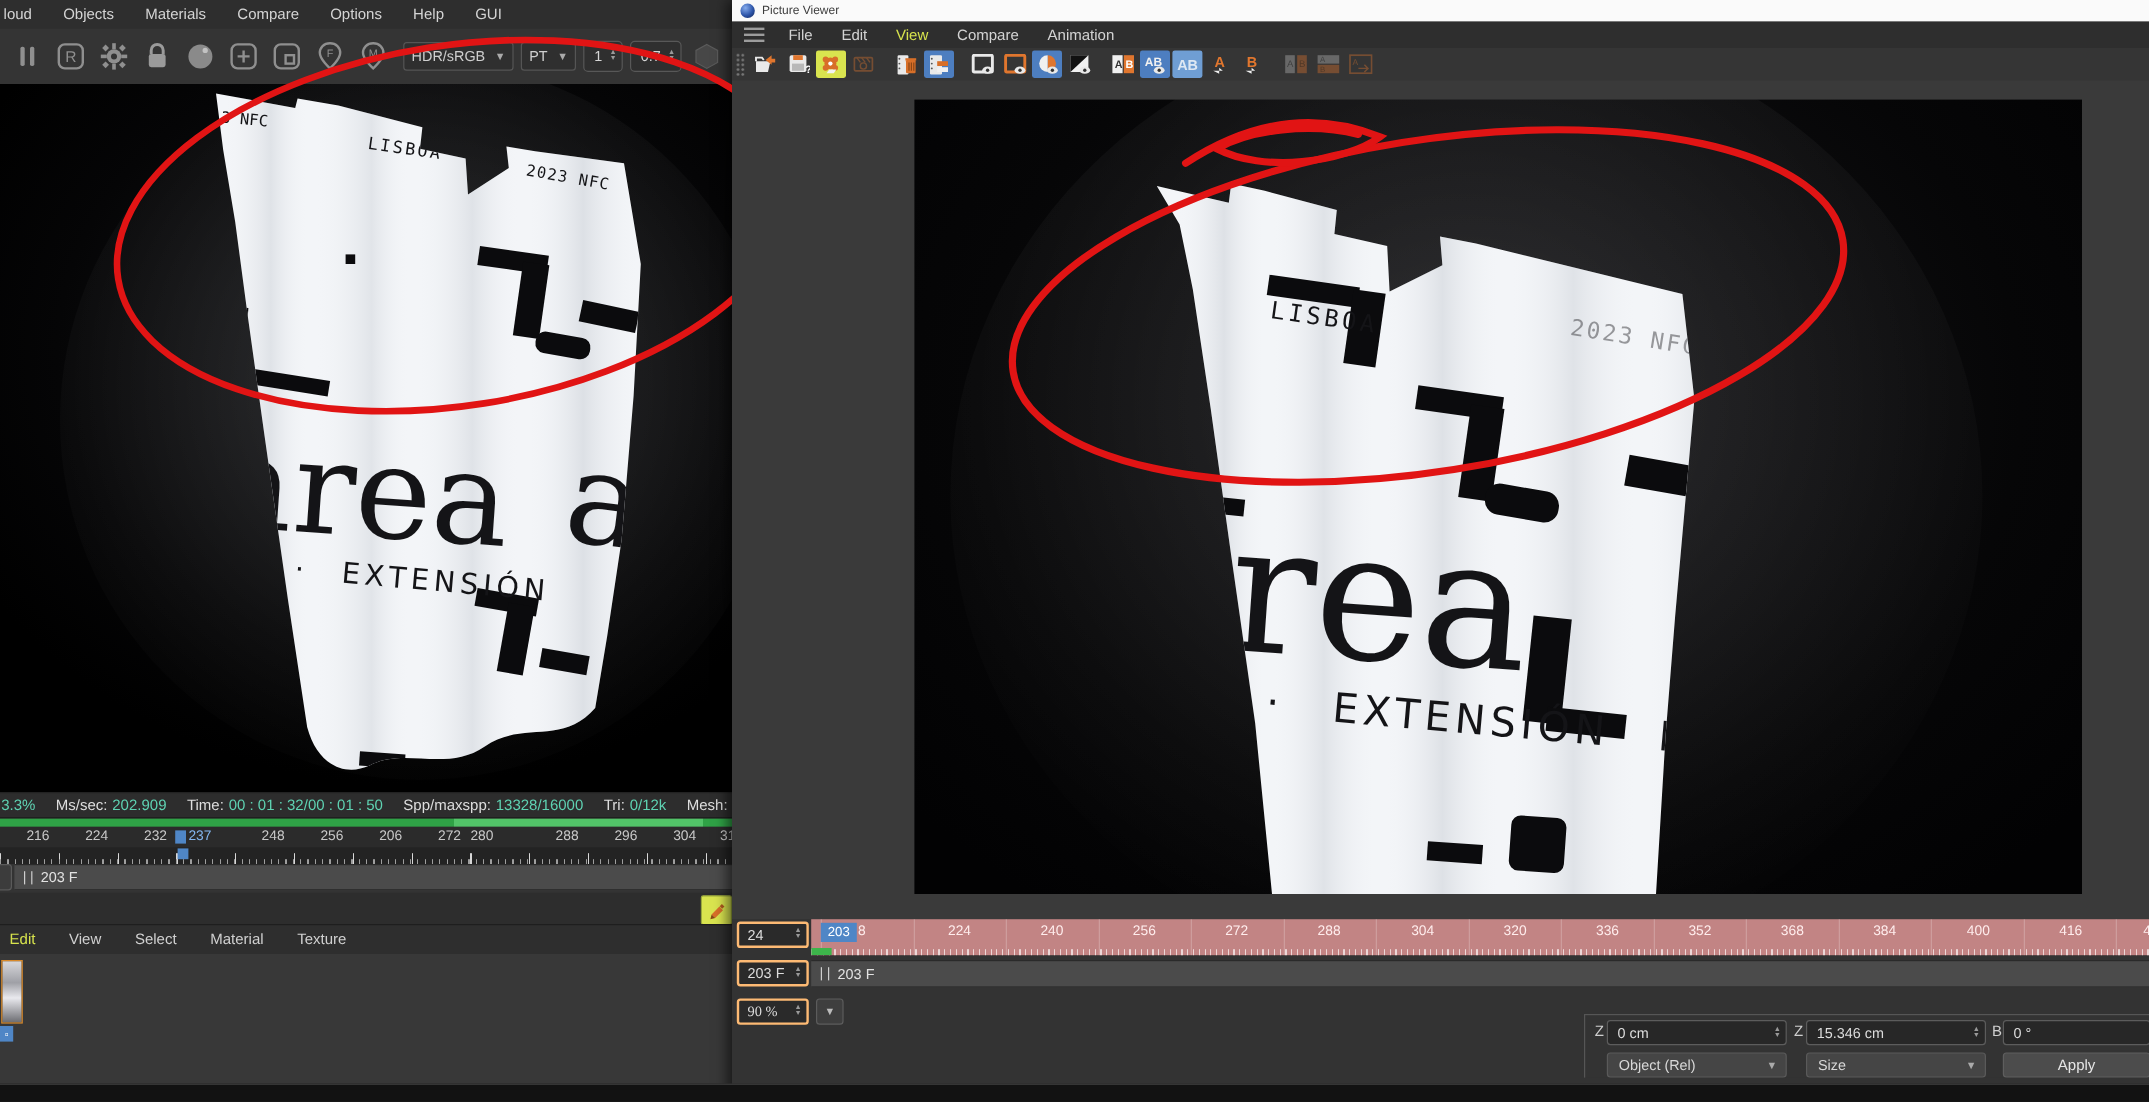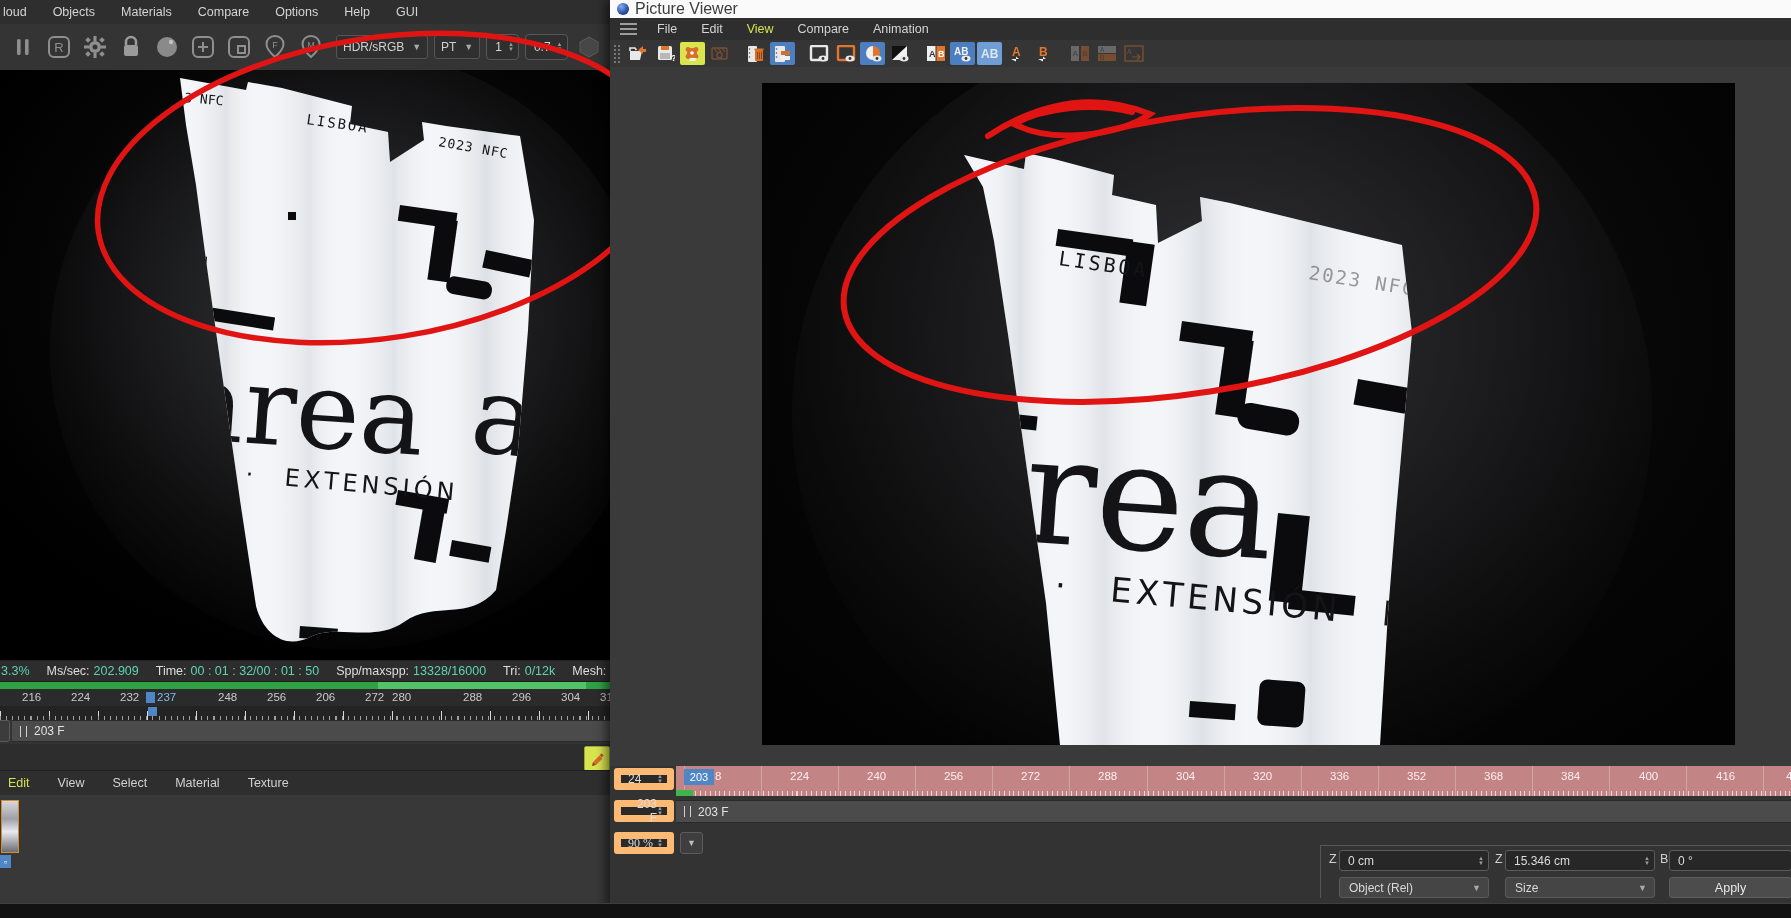--- a/index.html
+++ b/index.html
@@ -53,21 +53,21 @@
   .lmenu2 .mi:first-child { padding-left:8px; }
 
   .lmat { position:absolute; left:0; top:795px; width:610px; height:108px; background:#383838; }
   .thumb { position:absolute; left:1px; top:5px; width:18px; height:53px; border:1px solid #d98a2b; background:linear-gradient(180deg,#d8d8dc 0%, #9fa0a6 35%, #e9e9ee 60%, #6c6d72 100%); }
   .thumbtag { position:absolute; left:0px; top:60px; width:11px; height:13px; background:#4f86c6; color:#fff; font-size:9px; display:flex; align-items:center; justify-content:center; }
 
   .bottomstrip { position:absolute; left:0; top:903px; width:1791px; height:15px; background:#121212; border-top:1px solid #3f3f3f; z-index:40; }
 
   
   .pv { position:absolute; left:610px; top:0; width:1181px; height:918px; background:#333; box-shadow:-4px 0 10px rgba(0,0,0,.55); }
-  .pvtitle { position:absolute; left:0; top:0; right:0; height:18px; background:#fafafa; display:flex; align-items:center; gap:6px; padding-left:7px; font-size:16px; color:#3d3d3d; }
+  .pvtitle { position:absolute; left:0; top:0; right:0; height:18px; background:#fafafa; display:flex; align-items:center; gap:6px; padding-left:7px; font-size:10px; color:#3d3d3d; }
   .c4dlogo { width:12px; height:12px; border-radius:50%; background:radial-gradient(circle at 35% 30%, #86aced 0%, #2d55a9 55%, #0e2050 100%); }
   .pvmenu { position:absolute; left:0; top:18px; right:0; height:22px; background:#2e2e2e; display:flex; align-items:center; color:#d4d4d4; font-size:12.5px; }
   .pvmenu .mi { padding:0 12px; }
   .hamb { width:17px; margin:0 8px 0 10px; display:flex; flex-direction:column; gap:3px; }
   .hamb i { display:block; height:2px; background:#9c9c9c; }
 
   .pvtoolbar { position:absolute; left:0; top:40px; right:0; height:27px; background:#353535; display:flex; align-items:center; gap:2px; padding-left:3px; }
   .grip { width:8px; height:20px; margin-right:3px;
      background-image:radial-gradient(#777 1px, transparent 1.2px); background-size:4px 4px; }
   .tbtn { width:25px; height:23px; border-radius:2px; display:flex; align-items:center; justify-content:center; flex:0 0 auto; }
@@ -83,21 +83,21 @@
   .pvruler { position:absolute; left:66px; top:766px; width:1115px; height:30px; background:#c28484; color:#ffeded; font-size:11.5px; overflow:hidden;
      background-image:repeating-linear-gradient(90deg,#ecd7d7 0 1px, transparent 1px 4.82px), repeating-linear-gradient(90deg,rgba(255,255,255,.25) 0 1px, transparent 1px 77.1px);
      background-size:100% 5px,100% 100%; background-position:left bottom,8px 0; background-repeat:repeat-x; }
   .pvruler .rl { position:absolute; top:4px; }
   .pvchip { position:absolute; left:8px; top:3px; width:30px; height:16px; background:#4f86c6; color:#fff; display:flex; align-items:center; justify-content:center; font-size:11px; }
   .pvgreen { position:absolute; left:0; bottom:0; width:17px; height:6px; background:#3db54b; }
   .pvtrack { left:66px; top:800px; width:1115px; height:23px; }
   .pvstatus { position:absolute; left:66px; top:828px; width:1115px; height:30px; display:flex; align-items:center; color:#e3e3e3; font-size:12.5px; }
   .pvstatus span { margin-left:41px; }
 
-  .pvfield { position:absolute; left:4px; width:60px; height:22px; background:#2a2a2a; border:7px solid #fdba74; border-radius:3px; color:#dcdcdc; font-size:12px; display:flex; align-items:center; justify-content:space-between; padding:0 4px 0 7px;text-align:right; }
+  .pvfield { position:absolute; left:4px; width:60px; height:22px; background:#2a2a2a; border:2px solid #fdba74; border-radius:3px; color:#dcdcdc; font-size:12px; display:flex; align-items:center; justify-content:space-between; padding:0 4px 0 7px; }
   .ddbtn { position:absolute; left:70px; top:832px; width:23px; height:22px; background:#3e3e3e; border:1px solid #5c5c5c; border-radius:3px; color:#bbb; font-size:9px; display:flex; align-items:center; justify-content:center; }
 
   .coordpanel { position:absolute; left:710px; top:845px; width:471px; height:53px; border-left:1px solid #565656; border-top:1px solid #565656; background:#333; }
   .coordpanel .zl { position:absolute; color:#cfcfcf; font-size:12.5px; top:6px; }
   .cfield { position:absolute; top:4px; height:21px; background:#272727; border:1px solid #5c5c5c; border-radius:3px; color:#dcdcdc; font-size:12px; display:flex; align-items:center; justify-content:space-between; padding:0 4px 0 8px; }
   .cdrop { position:absolute; top:31px; height:21px; background:#454545; border:1px solid #5a5a5a; border-radius:3px; color:#d8d8d8; font-size:12px; display:flex; align-items:center; justify-content:space-between; padding:0 7px 0 9px; }
   .cdrop .car { font-size:9px; color:#aaa; }
   .applybtn { position:absolute; top:31px; left:348px; width:123px; height:21px; background:#4c4c4c; border:1px solid #5e5e5e; border-radius:3px; color:#e6e6e6; font-size:12.5px; display:flex; align-items:center; justify-content:center; }
 
   .annot { position:absolute; pointer-events:none; z-index:30; }

